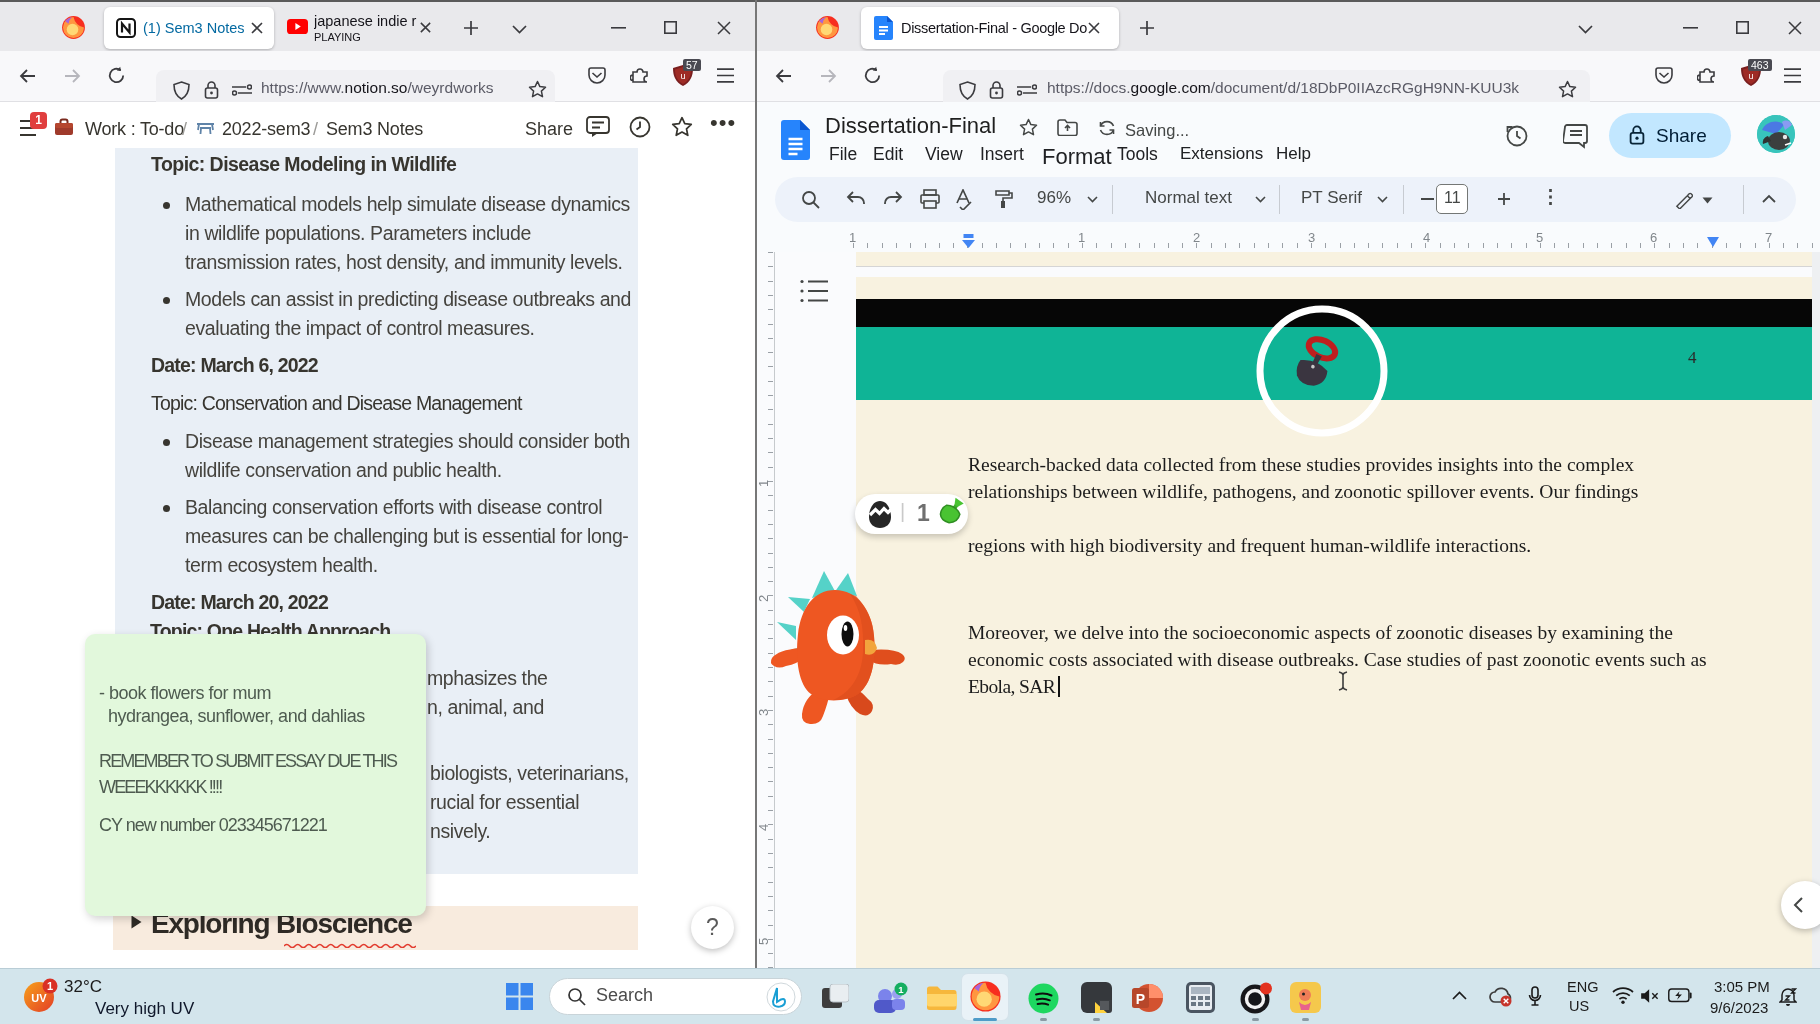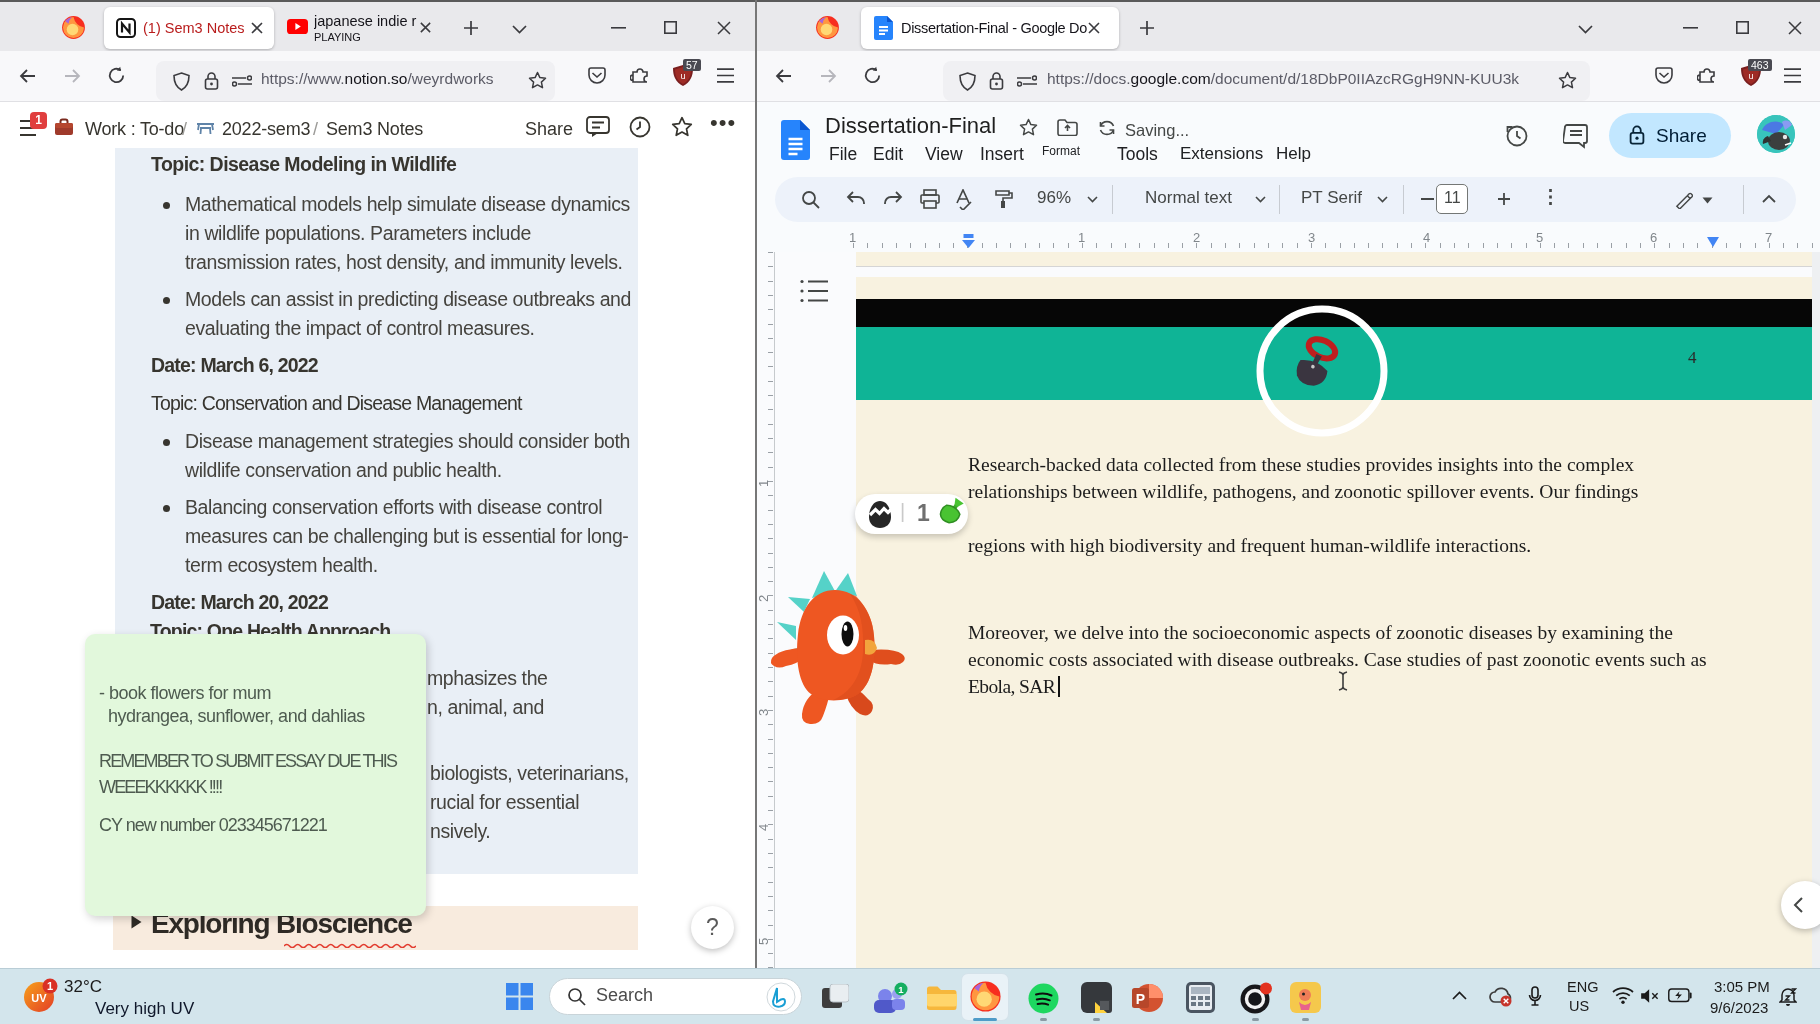--- a/index.html
+++ b/index.html
@@ -4,21 +4,21 @@
 <style>
   * { margin:0; padding:0; box-sizing:border-box; }
   html,body { width:1820px; height:1024px; overflow:hidden; }
   body { font-family:"Liberation Sans", sans-serif; background:#c9d9e0; position:relative; }
   .abs { position:absolute; }
   .win { position:absolute; top:0; height:968px; background:#fff; box-shadow:0 0 0 1px #777; }
   #winL { left:0; width:755px; }
   #winR { left:757px; width:1063px; }
   .tabstrip { position:absolute; top:0; left:0; right:0; height:51px; background:#e9e9ec; border-top:2px solid #5a5a5a; }
   .navbar { position:absolute; top:51px; left:0; right:0; height:51px; background:#f8f8fa; border-bottom:1px solid #e0e0e4; }
-  .urlpill { position:absolute; top:10px; height:40px; background:#f0f0f3; border-radius:8px; }
+  .urlpill { position:absolute; top:19px; height:40px; background:#f0f0f3; border-radius:8px; }
   .tab { position:absolute; top:5px; height:42px; background:#fff; border-radius:6px; box-shadow:0 1px 3px rgba(0,0,0,.25); }
   svg { display:block; }
   .nowrap { white-space:nowrap; }
   .doc { font-family:"Liberation Serif", serif; font-size:19.5px; color:#1c1c1c; }
   .htick { position:absolute; top:15px; height:5px; background:repeating-linear-gradient(to right,#9aa0a6 0 1px,transparent 1px 14.31px); }
   .vtick { position:absolute; left:11px; width:5px; background:repeating-linear-gradient(to bottom,#9aa0a6 0 1px,transparent 1px 14.31px); }
 </style>
 </head>
 <body>
 
@@ -30,21 +30,21 @@
       <path d="M12.5 2 a10.5 10.5 0 1 0 10.5 10.5 a13 13 0 0 1 -10.5 -10.5 Z" fill="#ff9640"></path>
       <circle cx="11.5" cy="14.5" r="5.8" fill="#ffd875"></circle>
       <path d="M4 6 a11 11 0 0 1 7 -3.8 a9 9 0 0 0 -3.5 6.5 Z" fill="#9059ff" opacity=".8"></path>
     </svg>
 
     <div class="tab" style="left:104px;width:170px;">
       <svg class="abs" style="left:12px;top:11px" width="20" height="20" viewBox="0 0 20 20">
         <rect x="1" y="1" width="18" height="18" rx="3.5" fill="#fff" stroke="#151515" stroke-width="2"></rect>
         <path d="M6 14.5 V5.5 L13.5 14.5 V5.5" stroke="#151515" stroke-width="2.2" fill="none"></path>
       </svg>
-      <div class="abs nowrap" style="left:39px;top:13px;font-size:14.5px;color:#b91c1c;">(1) Sem3 Notes</div>
+      <div class="abs nowrap" style="left:39px;top:13px;font-size:14.5px;color:#0369a1;">(1) Sem3 Notes</div>
       <svg class="abs" style="left:146px;top:14px" width="14" height="14" viewBox="0 0 14 14">
           <path d="M2 2 L12 12 M12 2 L2 12" stroke="#3a3a3e" stroke-width="1.6"></path>
         </svg>
     </div>
 
     <svg class="abs" style="left:287px;top:17px" width="21" height="15" viewBox="0 0 21 15">
       <rect width="21" height="15" rx="3.6" fill="#f00"></rect>
       <path d="M8.4 4 L13.8 7.5 L8.4 11 Z" fill="#fff"></path>
     </svg>
     <div class="abs nowrap" style="left:314px;top:11px;width:103px;overflow:hidden;font-size:14.5px;color:#15141a;">japanese indie ro</div>
@@ -298,21 +298,21 @@
     <svg class="abs" style="left:341px;top:17px" width="18" height="18" viewBox="0 0 18 18">
         <path d="M15.5 7 A7 7 0 0 0 2.5 7 M2.5 11 A7 7 0 0 0 15.5 11" fill="none" stroke="#444746" stroke-width="1.6"></path>
         <path d="M2.5 3 v4 h4 M15.5 15 v-4 h-4" fill="none" stroke="#444746" stroke-width="1.6"></path>
       </svg>
     <div class="abs nowrap" style="left:368px;top:19px;font-size:16.5px;color:#444746;">Saving...</div>
 
     <div class="abs nowrap" style="left:72px;top:42px;font-size:17.5px;color:#202124;">File</div>
     <div class="abs nowrap" style="left:116px;top:42px;font-size:17.5px;color:#202124;">Edit</div>
     <div class="abs nowrap" style="left:168px;top:42px;font-size:17.5px;color:#202124;">View</div>
     <div class="abs nowrap" style="left:223px;top:42px;font-size:17.5px;color:#202124;">Insert</div>
-    <div class="abs nowrap" style="left:285px;top:42px;font-size:12px;color:#202124;">Format</div>
+    <div class="abs nowrap" style="left:285px;top:42px;font-size:22px;color:#202124;">Format</div>
     <div class="abs nowrap" style="left:360px;top:42px;font-size:17.5px;color:#202124;">Tools</div>
     <div class="abs nowrap" style="left:423px;top:42px;font-size:17px;color:#202124;">Extensions</div>
     <div class="abs nowrap" style="left:519px;top:42px;font-size:17px;color:#202124;">Help</div>
 
     <svg class="abs" style="left:747px;top:21px" width="26" height="26" viewBox="0 0 26 26">
         <circle cx="13" cy="13" r="9.5" fill="none" stroke="#444746" stroke-width="1.8"></circle>
         <path d="M13 8 V13 L16.5 15.5" stroke="#444746" stroke-width="1.8" fill="none"></path>
         <path d="M3.5 9 v-5 h5" fill="none" stroke="#444746" stroke-width="1.8"></path>
       </svg>
     <svg class="abs" style="left:806px;top:21px" width="26" height="26" viewBox="0 0 26 26">

